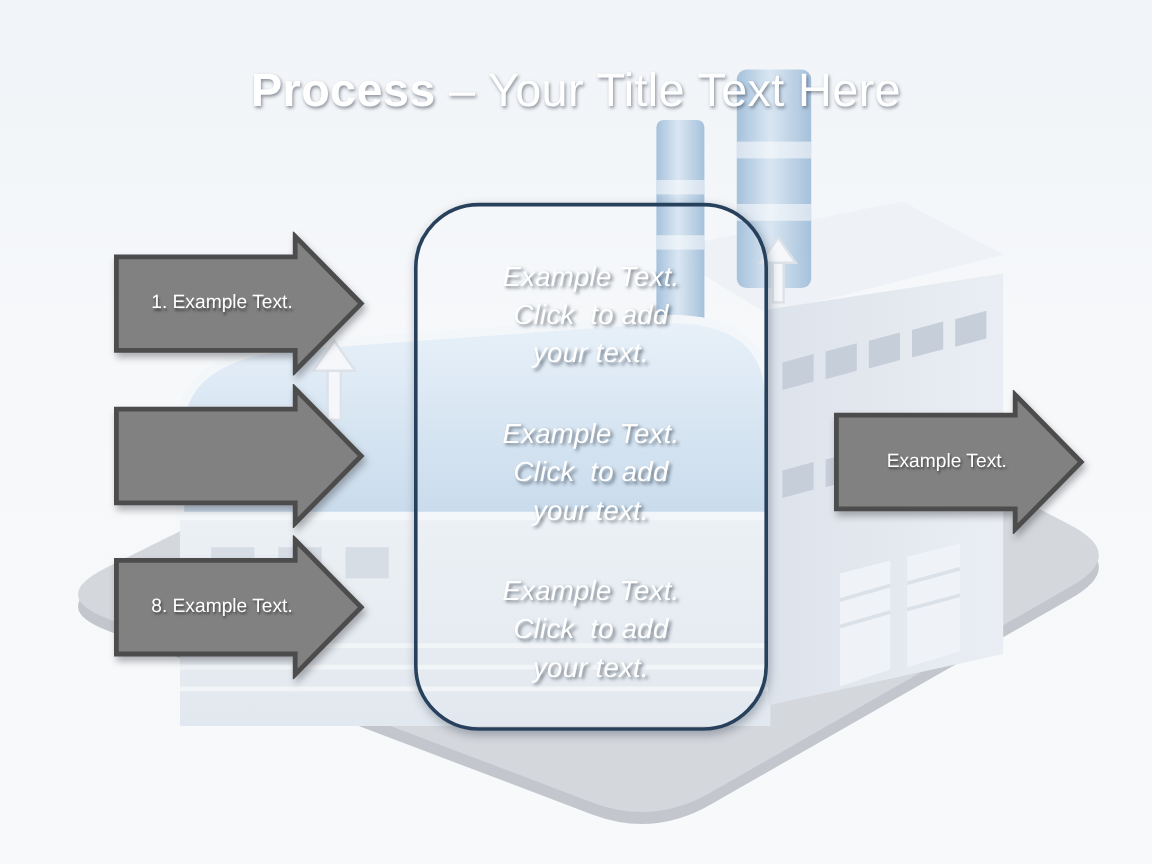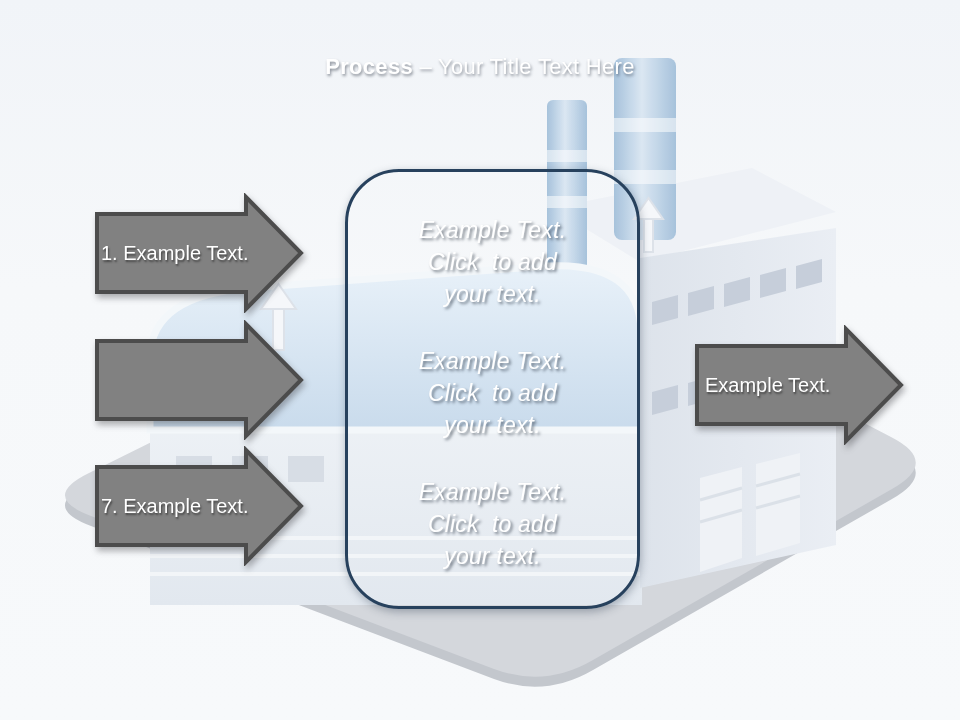--- a/index.html
+++ b/index.html
@@ -20,32 +20,32 @@
       #3b577a 14%,
       #3f5c80 52%,
       #4a6689 62%,
       rgba(138,160,186,0.88) 73%,
       rgba(204,216,229,0.72) 83%,
       rgba(240,245,249,0.4) 92%,
       rgba(247,250,252,0) 100%);
   }
   .slide-title{
     position:absolute;left:0;top:54px;width:960px;text-align:center;
-    color:#ffffff;font-size:22px;letter-spacing:0.3px;
+    color:#ffffff;font-size:39px;letter-spacing:0.3px;
     text-shadow:1px 2px 3px rgba(10,20,35,0.45);
     cursor:default;
   }
   .slide-title .t-bold{font-weight:700;}
   .slide-title .t-rest{font-weight:400;}
   
   .parrow{position:absolute;width:210px;height:120px;}
   .parrow svg{position:absolute;left:0;top:0;filter:drop-shadow(2px 4px 3px rgba(50,50,55,0.38));}
   .parrow-label{
     position:absolute;left:6px;top:50%;width:168px;transform:translateY(-50%);
-    text-align:left;color:#ffffff;font-size:20px;
+    text-align:center;color:#ffffff;font-size:16px;
     text-shadow:1px 2px 2px rgba(30,30,30,0.6);
     white-space:nowrap;
   }
   .parrow-1{left:95px;top:193px;}
   .parrow-2{left:95px;top:320px;}
   .parrow-3{left:95px;top:446px;}
   .parrow-right{left:695px;top:325px;}
   .parrow-right .parrow-label{left:10px;}
   
   .center-panel{
@@ -178,21 +178,21 @@
   <div class="parrow parrow-2">
     <svg width="210" height="120" viewBox="0 0 210 120">
       <polygon points="2,21 151,21 151,4 206,60 151,116 151,99 2,99" fill="#818181" stroke="#4c4c4c" stroke-width="4"></polygon>
     </svg>
   </div>
 
   <div class="parrow parrow-3">
     <svg width="210" height="120" viewBox="0 0 210 120">
       <polygon points="2,21 151,21 151,4 206,60 151,116 151,99 2,99" fill="#818181" stroke="#4c4c4c" stroke-width="4"></polygon>
     </svg>
-    <span class="parrow-label">7. Example Text.</span>
+    <span class="parrow-label">8. Example Text.</span>
   </div>
 
   <div class="parrow parrow-right">
     <svg width="210" height="120" viewBox="0 0 210 120">
       <polygon points="2,21 151,21 151,4 206,60 151,116 151,99 2,99" fill="#818181" stroke="#4c4c4c" stroke-width="4"></polygon>
     </svg>
     <span class="parrow-label">Example Text.</span>
   </div>
 
   <div class="center-panel">

